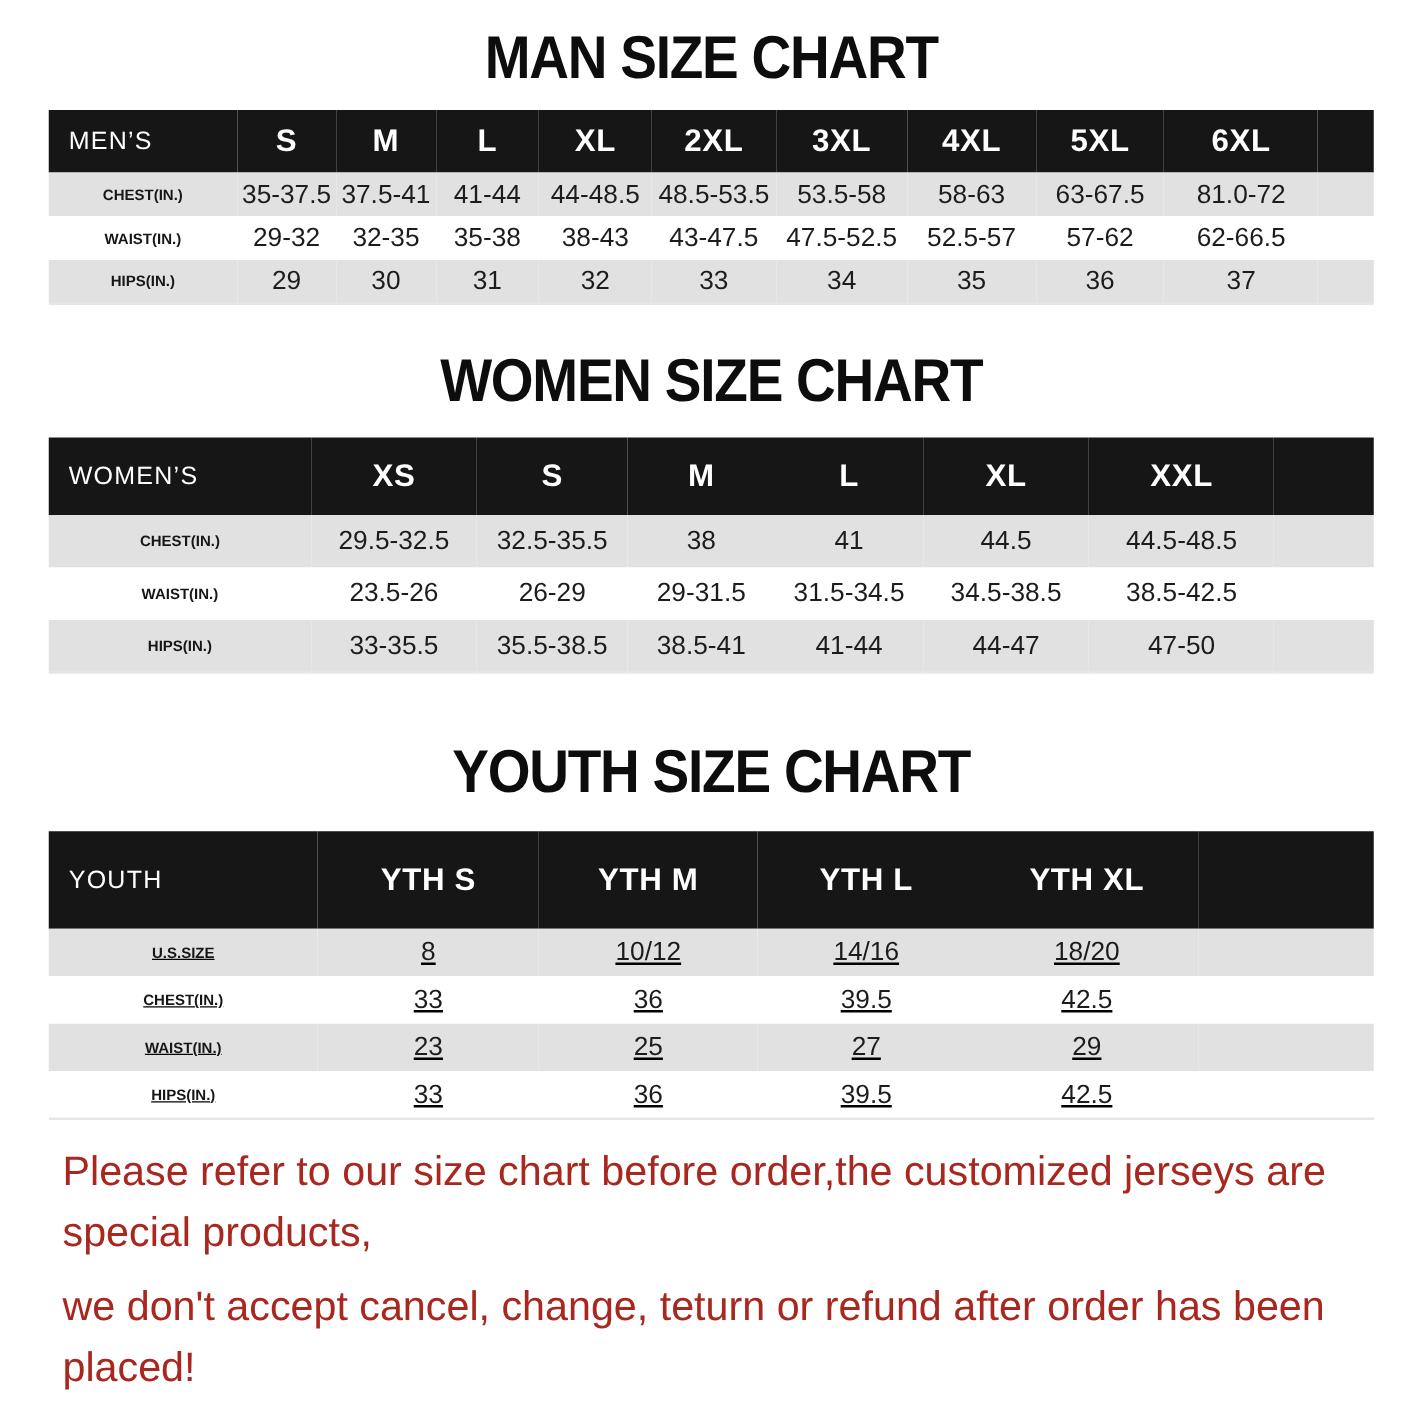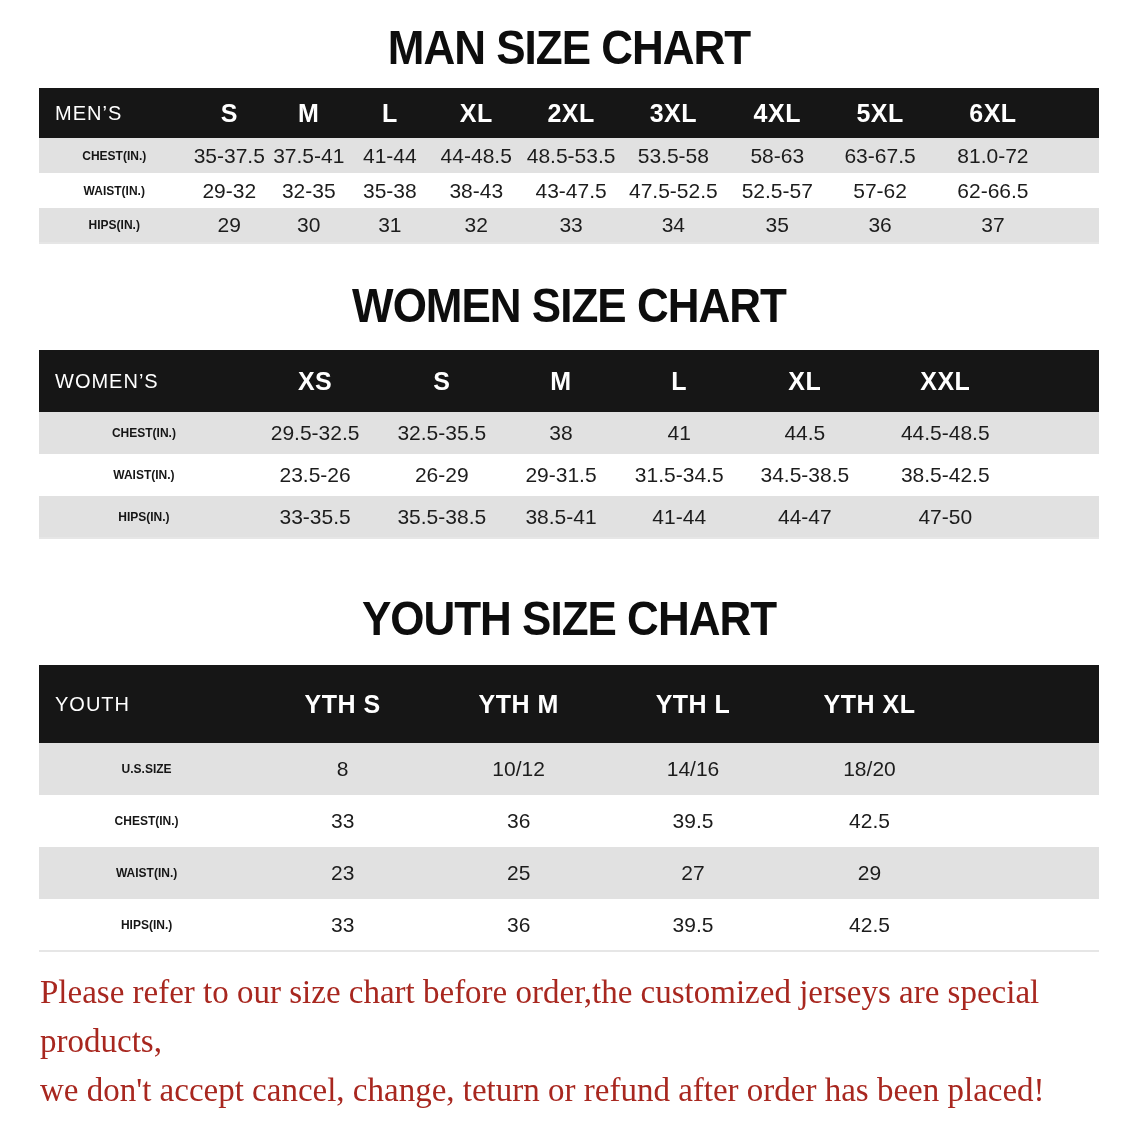--- a/index.html
+++ b/index.html
@@ -81,31 +81,31 @@
     color: #161616;
   }
   .size-table tbody tr:nth-child(odd)  { background: var(--row-stripe, #E1E1E1); }
   .size-table tbody tr:nth-child(even) { background: #ffffff; }
 
   .table-men   thead tr { height: 50px; }
   .table-men   tbody tr { height: 35px; }
   .table-women thead tr { height: 62px; }
   .table-women tbody tr { height: 42px; }
   .table-youth thead tr { height: 78px; margin-top: 35px; }
-  .table-youth tbody tr { height: 52px; }
+  .table-youth tbody tr { height: 38px; text-decoration: underline; }
 
   
   .footer-note {
     margin: 16px 0 0;
     padding: 0 40px;
     color: var(--footer-color, #A8271F);
     font-size: 33px;
     line-height: 49px;
   }
-  .footer-note p { margin: 0; font-family: Liberation Serif, serif; }
+  .footer-note p { margin: 10px; }
 </style>
 </head>
 <body>
 
 <div class="page">
 
 
   <section class="section-man">
     <h2 class="section-heading">MAN SIZE CHART</h2>
     <table class="size-table table-men">

